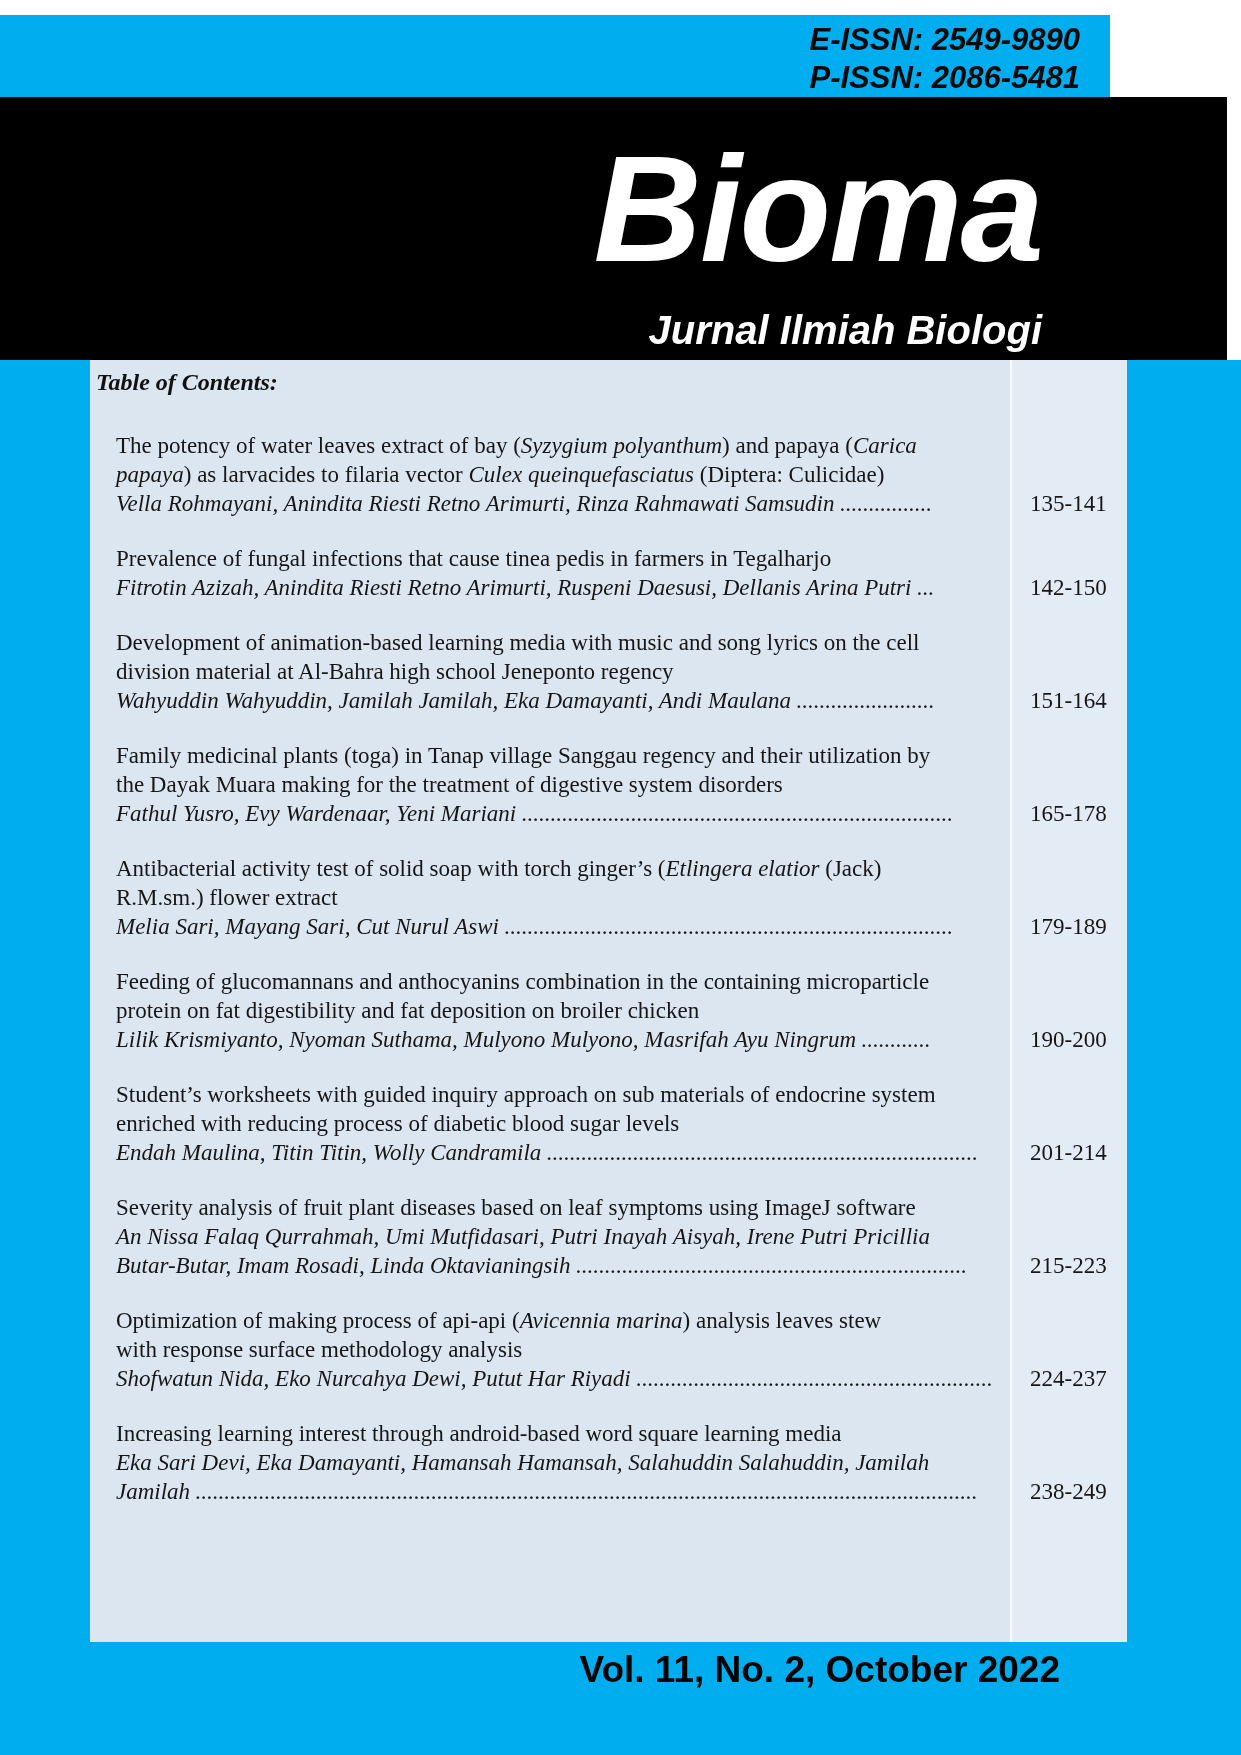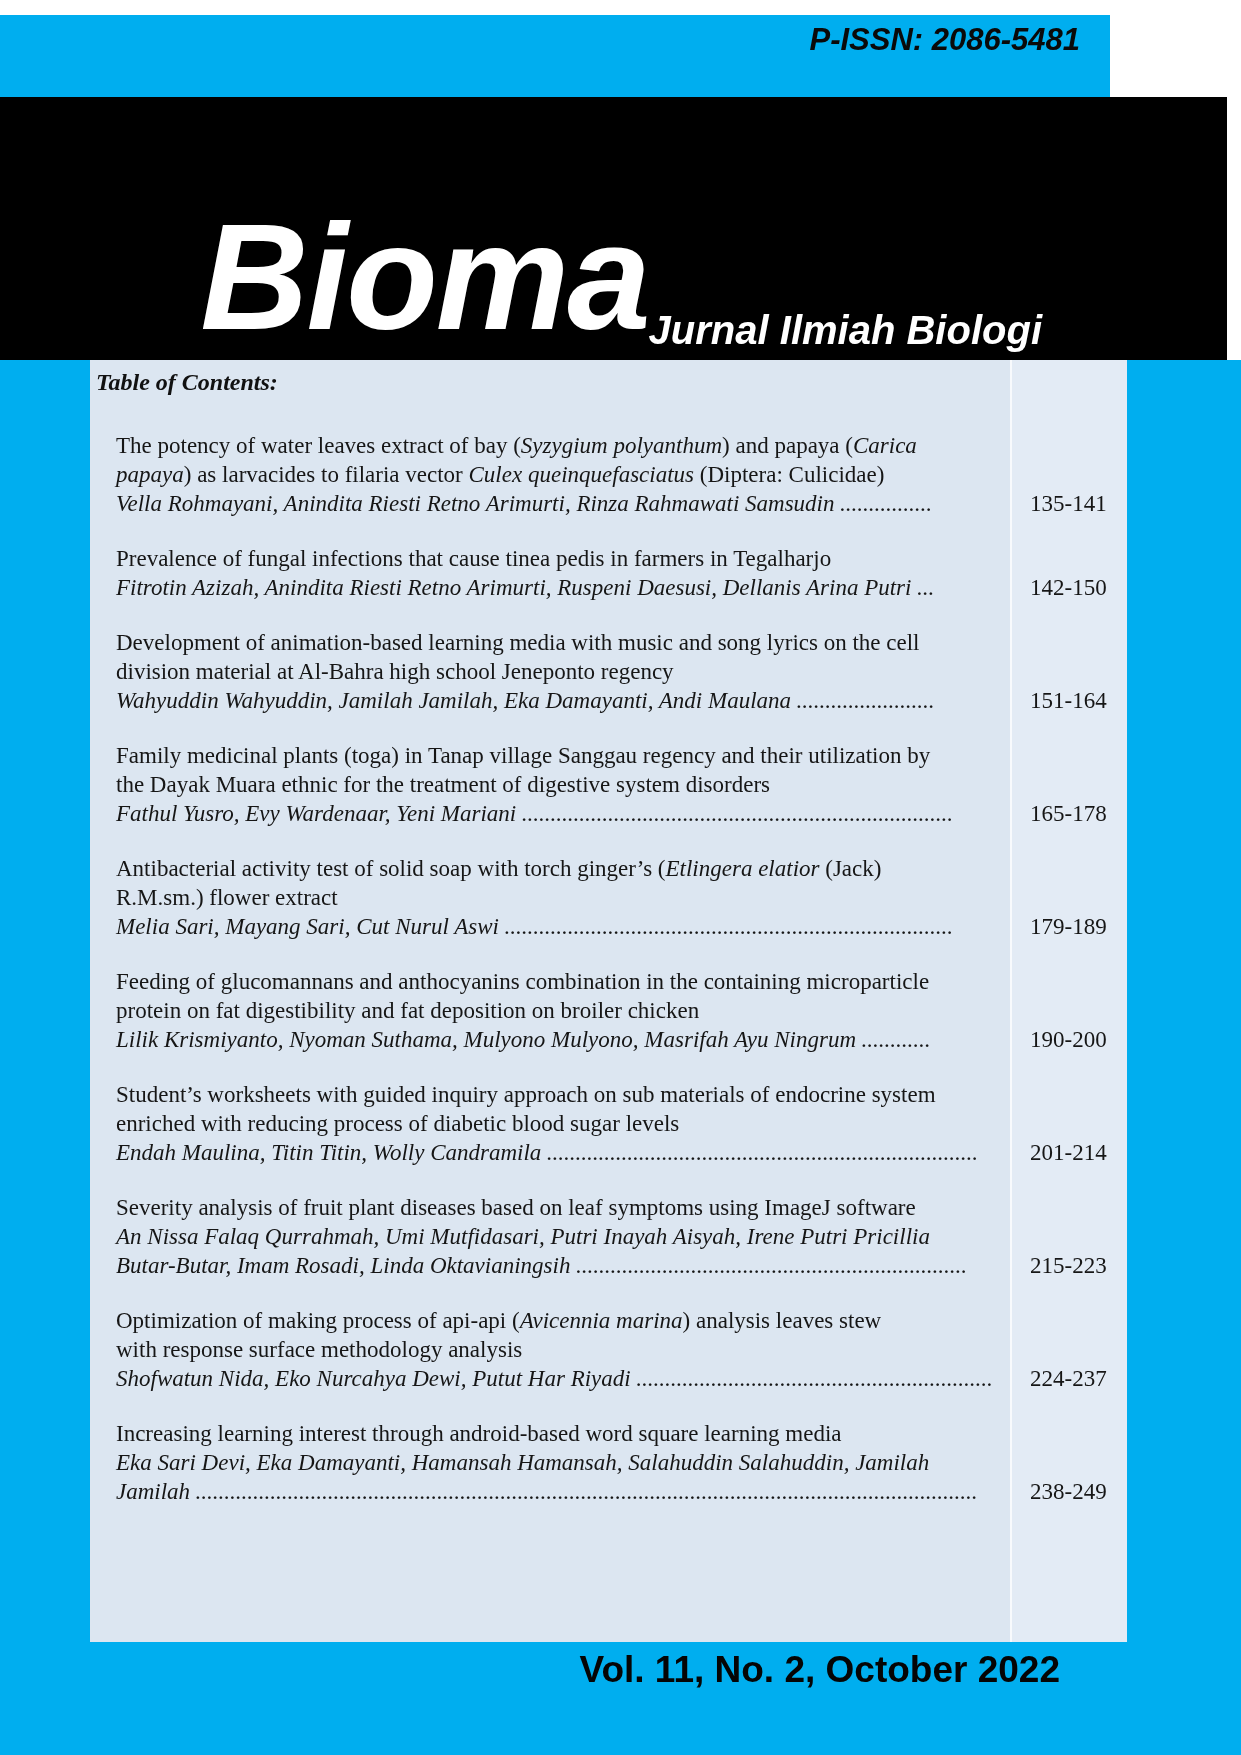--- a/index.html
+++ b/index.html
@@ -13,21 +13,21 @@
   .white-patch-tr{position:absolute;top:15px;left:1110px;width:131px;height:82px;background:#ffffff;}
   .white-strip-right{position:absolute;top:97px;left:1227px;width:14px;height:263px;background:#ffffff;}
 
   .issn-block{
     position:absolute;top:21px;right:161px;text-align:right;
     font-family:"Liberation Sans","DejaVu Sans",sans-serif;
     font-weight:bold;font-style:italic;font-size:31px;line-height:38px;color:#0a0a0a;
   }
   .banner{
     position:absolute;top:97px;left:0;width:1227px;height:263px;background:#000000;
-    display:flex;flex-direction:row;align-items:flex-end;justify-content:flex-end;
+    display:flex;flex-direction:column;align-items:flex-end;justify-content:flex-end;
     padding:0 185px 8px 0;box-sizing:border-box;
   }
   .journal-title{
     font-family:"Liberation Sans","DejaVu Sans",sans-serif;
     font-weight:bold;font-style:italic;font-size:150px;line-height:150px;color:#ffffff;
     letter-spacing:-2px;
   }
   .journal-subtitle{
     font-family:"Liberation Sans","DejaVu Sans",sans-serif;
     font-weight:bold;font-style:italic;font-size:40px;line-height:44px;color:#ffffff;
@@ -67,20 +67,21 @@
   }
 </style>
 </head>
 <body>
 
 <div class="white-strip-top"></div>
 <div class="white-patch-tr"></div>
 <div class="white-strip-right"></div>
 
 <div class="issn-block">
+  <div>E-ISSN: 2549-9890</div>
   <div>P-ISSN: 2086-5481</div>
 </div>
 
 <div class="banner">
   <div class="journal-title">Bioma</div>
   <div class="journal-subtitle">Jurnal Ilmiah Biologi</div>
 </div>
 
 <div class="content-panel">
   <div class="pages-colbg"></div>
@@ -130,21 +131,21 @@
             </div>
           </div>
     </div>
     <div class="entry-pages">151-164</div>
   </div>
 
   <div class="toc-entry">
     <div class="entry-main">
       <div class="entry-title">
             <div class="title-line"><span>Family medicinal plants (toga) in Tanap village Sanggau regency and their utilization by</span></div>
-            <div class="title-line"><span>the Dayak Muara ethnic for the treatment of digestive system disorders</span></div>
+            <div class="title-line"><span>the Dayak Muara making for the treatment of digestive system disorders</span></div>
           </div>
       <div class="entry-authors">
             <div class="author-line">
               <span class="author-names">Fathul Yusro, Evy Wardenaar, Yeni Mariani</span>
               <span class="leader">...........................................................................</span>
             </div>
           </div>
     </div>
     <div class="entry-pages">165-178</div>
   </div>

